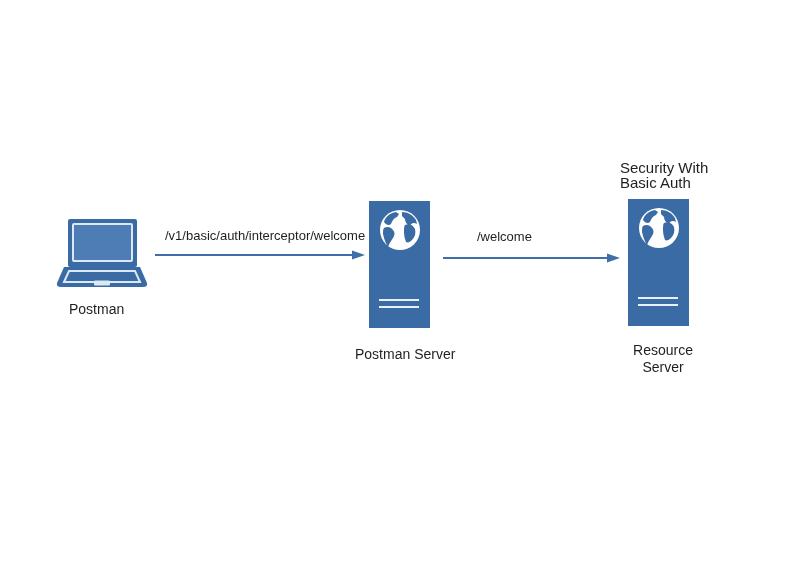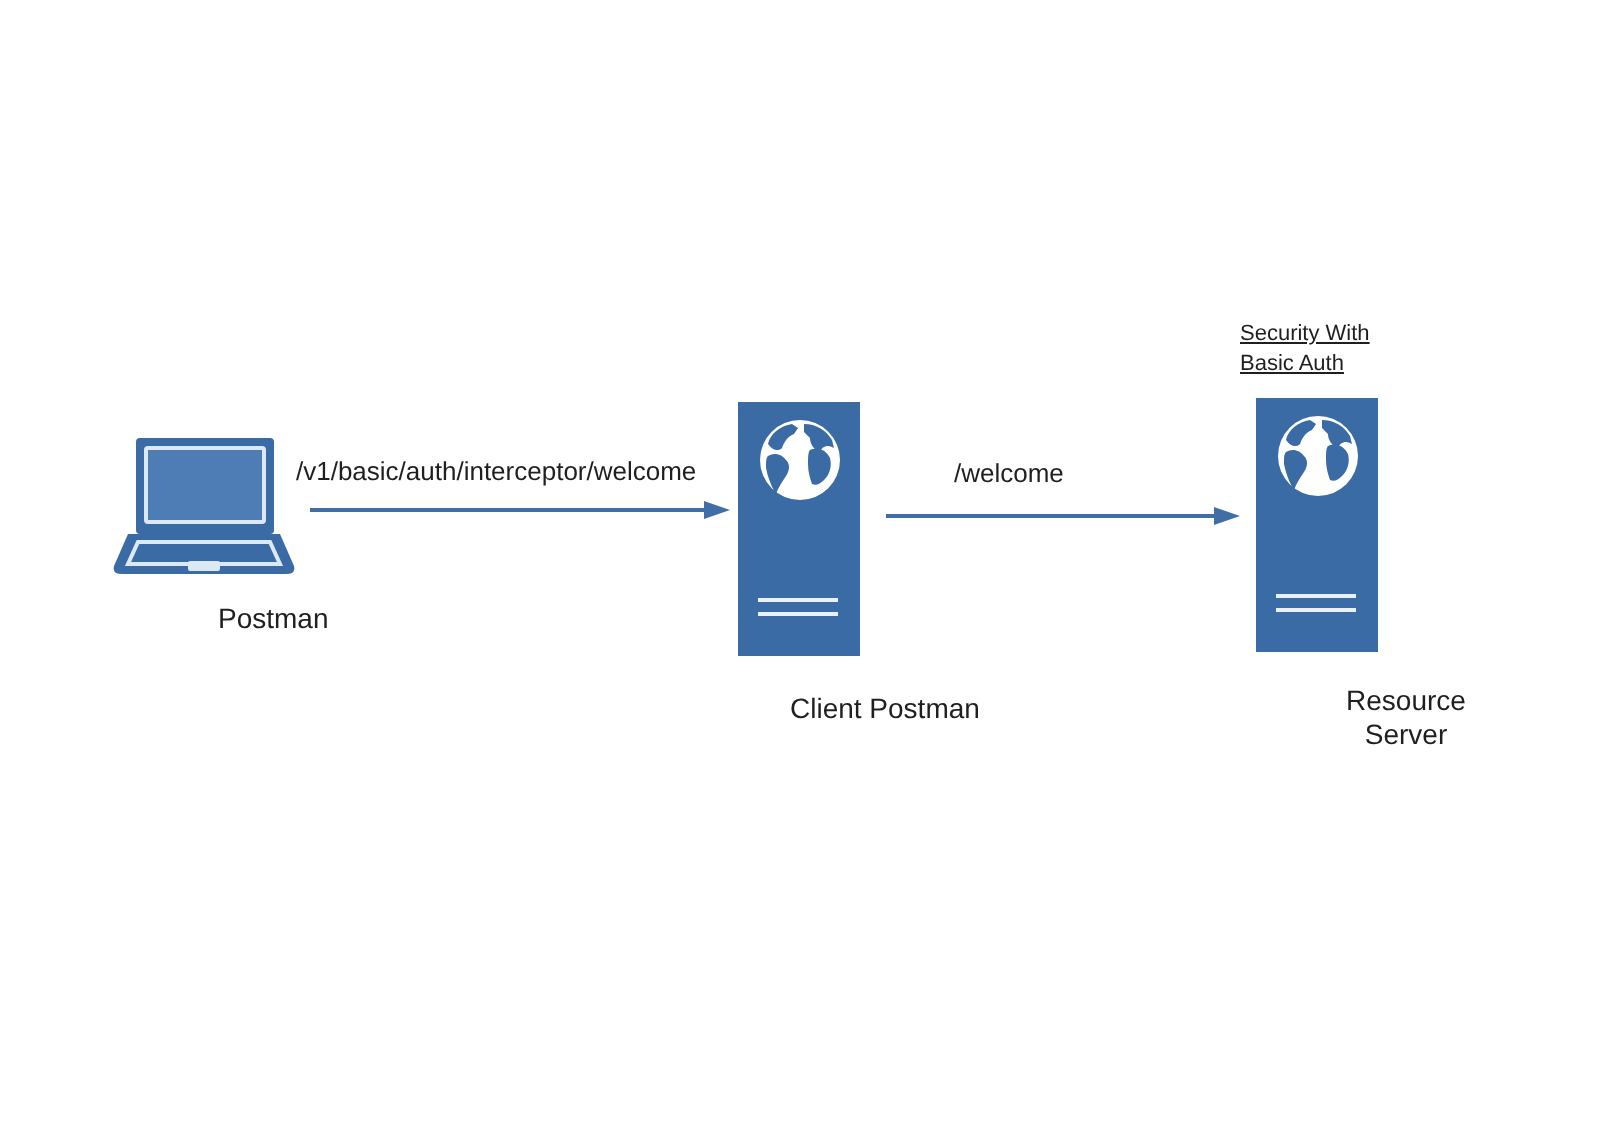--- a/index.html
+++ b/index.html
@@ -21,21 +21,20 @@
     width:800px;height:565px;
     background:var(--background);
     overflow:hidden;
   }
   .abs{position:absolute;}
   .node-label{
     color:var(--text);
     font-size:14px;
     line-height:17px;
     white-space:nowrap;
-    margin-left:40px;
   }
   .edge-label{
     color:var(--text);
     white-space:nowrap;
   }
   .server-body{
     background:var(--node-fill);
     width:61px;height:127px;
   }
   .server-globe{
@@ -45,24 +44,23 @@
   }
   .panel-line{
     position:absolute;
     left:10px;width:40px;height:2px;
     background:var(--panel-line);
   }
   .panel-line.l1{bottom:27px;}
   .panel-line.l2{bottom:20px;}
   .annotation{
     color:var(--text);
-    font-size:11px;
+    font-size:15px;
     line-height:15px;
     width:92px;
-    text-decoration:underline;
   }
   .multiline{white-space:normal;width:78px;}
   .fill-node{fill:var(--node-fill);}
   .fill-node-light{fill:var(--node-fill-light);}
   .fill-icon{fill:var(--icon);}
   .stroke-arrow{stroke:var(--arrow);}
   .fill-arrow{fill:var(--arrow);}
   .stroke-bezel{stroke:#DCE9F5;}
 </style>
 </head>
@@ -72,38 +70,38 @@
 
   <svg class="abs" style="left:56px;top:218px;" width="92" height="70" viewBox="0 0 92 70">
     <rect x="12" y="1" width="69" height="48" rx="2" class="fill-node"></rect>
     <rect x="17" y="6" width="59" height="37" rx="1" class="fill-node-light stroke-bezel" stroke-width="2"></rect>
     <path d="M8,49 L84,49 L91,65 Q92,69 87,69 L5,69 Q0,69 1,65 Z" class="fill-node"></path>
     <path d="M13,53 L79,53 L84,64 L8,64 Z" fill="none" class="stroke-bezel" stroke-width="2"></path>
     <rect x="38" y="62.5" width="16" height="5" rx="1" fill="#DCE9F5"></rect>
   </svg>
   <div class="abs node-label" style="left:69px;top:301px;">Postman</div>
 
-  <div class="abs edge-label" style="left:148px;top:228px;font-size:13px;">/v1/basic/auth/interceptor/welcome</div>
+  <div class="abs edge-label" style="left:165px;top:228px;font-size:13px;">/v1/basic/auth/interceptor/welcome</div>
   <svg class="abs" style="left:150px;top:247px;" width="218" height="16" viewBox="0 0 218 16">
     <line x1="5" y1="8" x2="202" y2="8" class="stroke-arrow" stroke-width="2"></line>
     <polygon points="202,3.5 215,8 202,12.5" class="fill-arrow"></polygon>
   </svg>
 
   <div class="abs server-body" style="left:369px;top:201px;">
     <svg class="server-globe" width="44" height="44" viewBox="0 0 44 44">
       <circle cx="22" cy="22" r="20" class="fill-icon"></circle>
       <path class="fill-node" d="M6,14 C7,9 12,5 18,4 L21,6 L19,9 C16,10 14,13 13,16 C11,18 8,17 6,14 Z"></path>
       <path class="fill-node" d="M24,4 C30,4 35,7 38,12 L39,16 C36,14 33,15 32,18 C29,17 27,14 27,11 L24,8 Z"></path>
       <path class="fill-node" d="M6,20 C9,18 13,19 15,22 C17,24 17,27 15,30 C13,33 11,36 10,39 C8,36 6,31 5,26 C5,23 5,21 6,20 Z"></path>
       <path class="fill-node" d="M27,17 C31,15 35,17 37,21 C38,25 37,29 34,32 C32,34 30,35 28,34 C27,31 26,28 26,24 C26,21 26,18 27,17 Z"></path>
     </svg>
     <span class="panel-line l1"></span>
     <span class="panel-line l2"></span>
   </div>
-  <div class="abs node-label" style="left:355px;top:346px;">Client Postman</div>
+  <div class="abs node-label" style="left:355px;top:346px;">Postman Server</div>
 
   <div class="abs edge-label" style="left:477px;top:229px;font-size:13px;">/welcome</div>
   <svg class="abs" style="left:438px;top:250px;" width="185" height="16" viewBox="0 0 185 16">
     <line x1="5" y1="8" x2="169" y2="8" class="stroke-arrow" stroke-width="2"></line>
     <polygon points="169,3.5 182,8 169,12.5" class="fill-arrow"></polygon>
   </svg>
 
   <div class="abs annotation" style="left:620px;top:160px;">Security With Basic Auth</div>
 
   <div class="abs server-body" style="left:628px;top:199px;">

